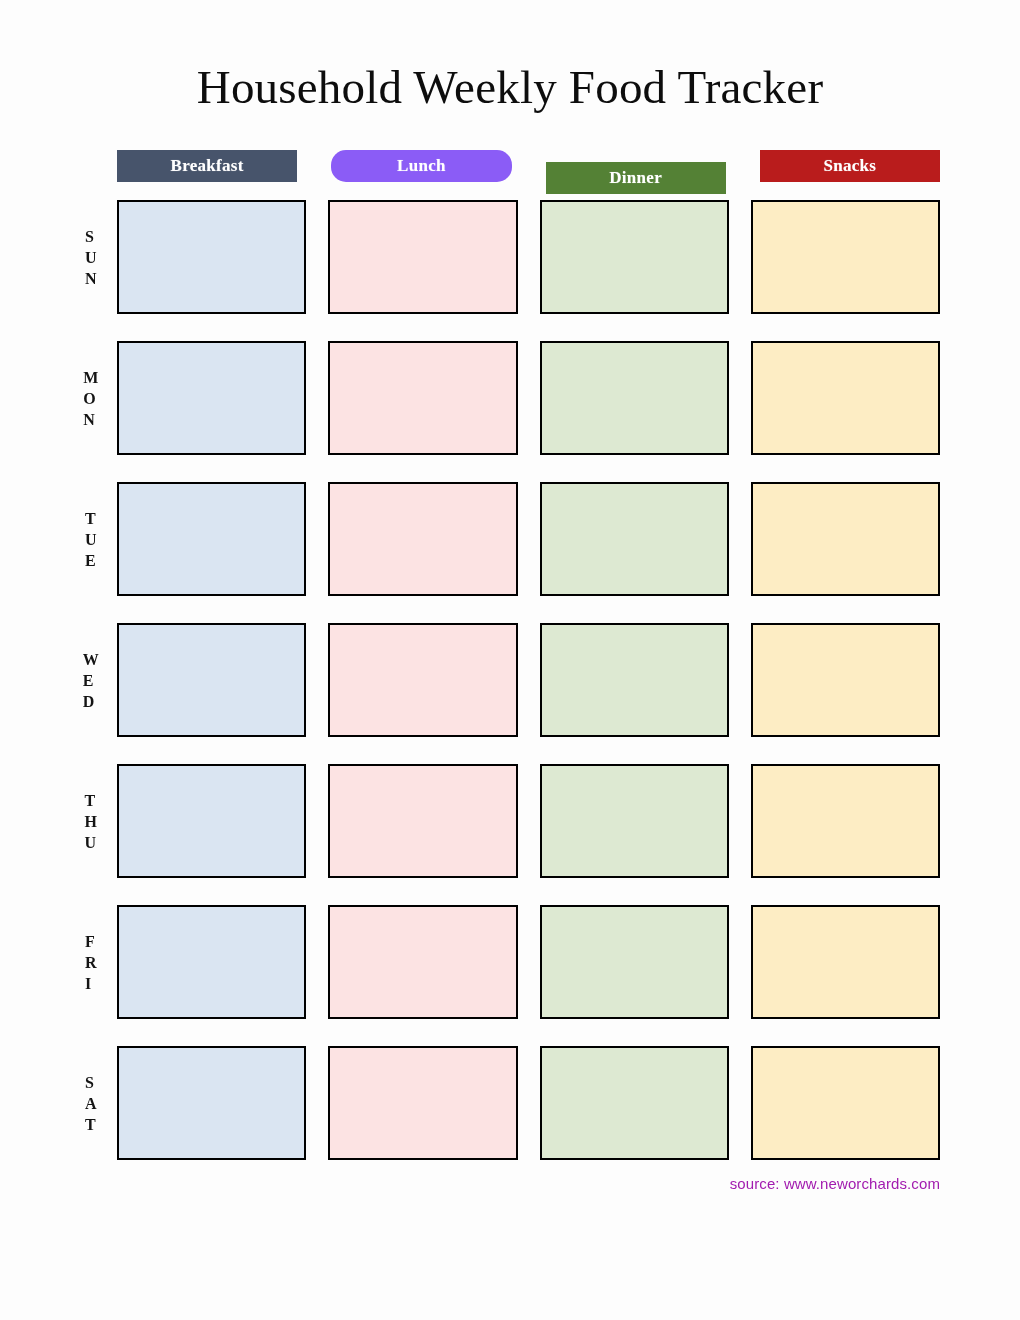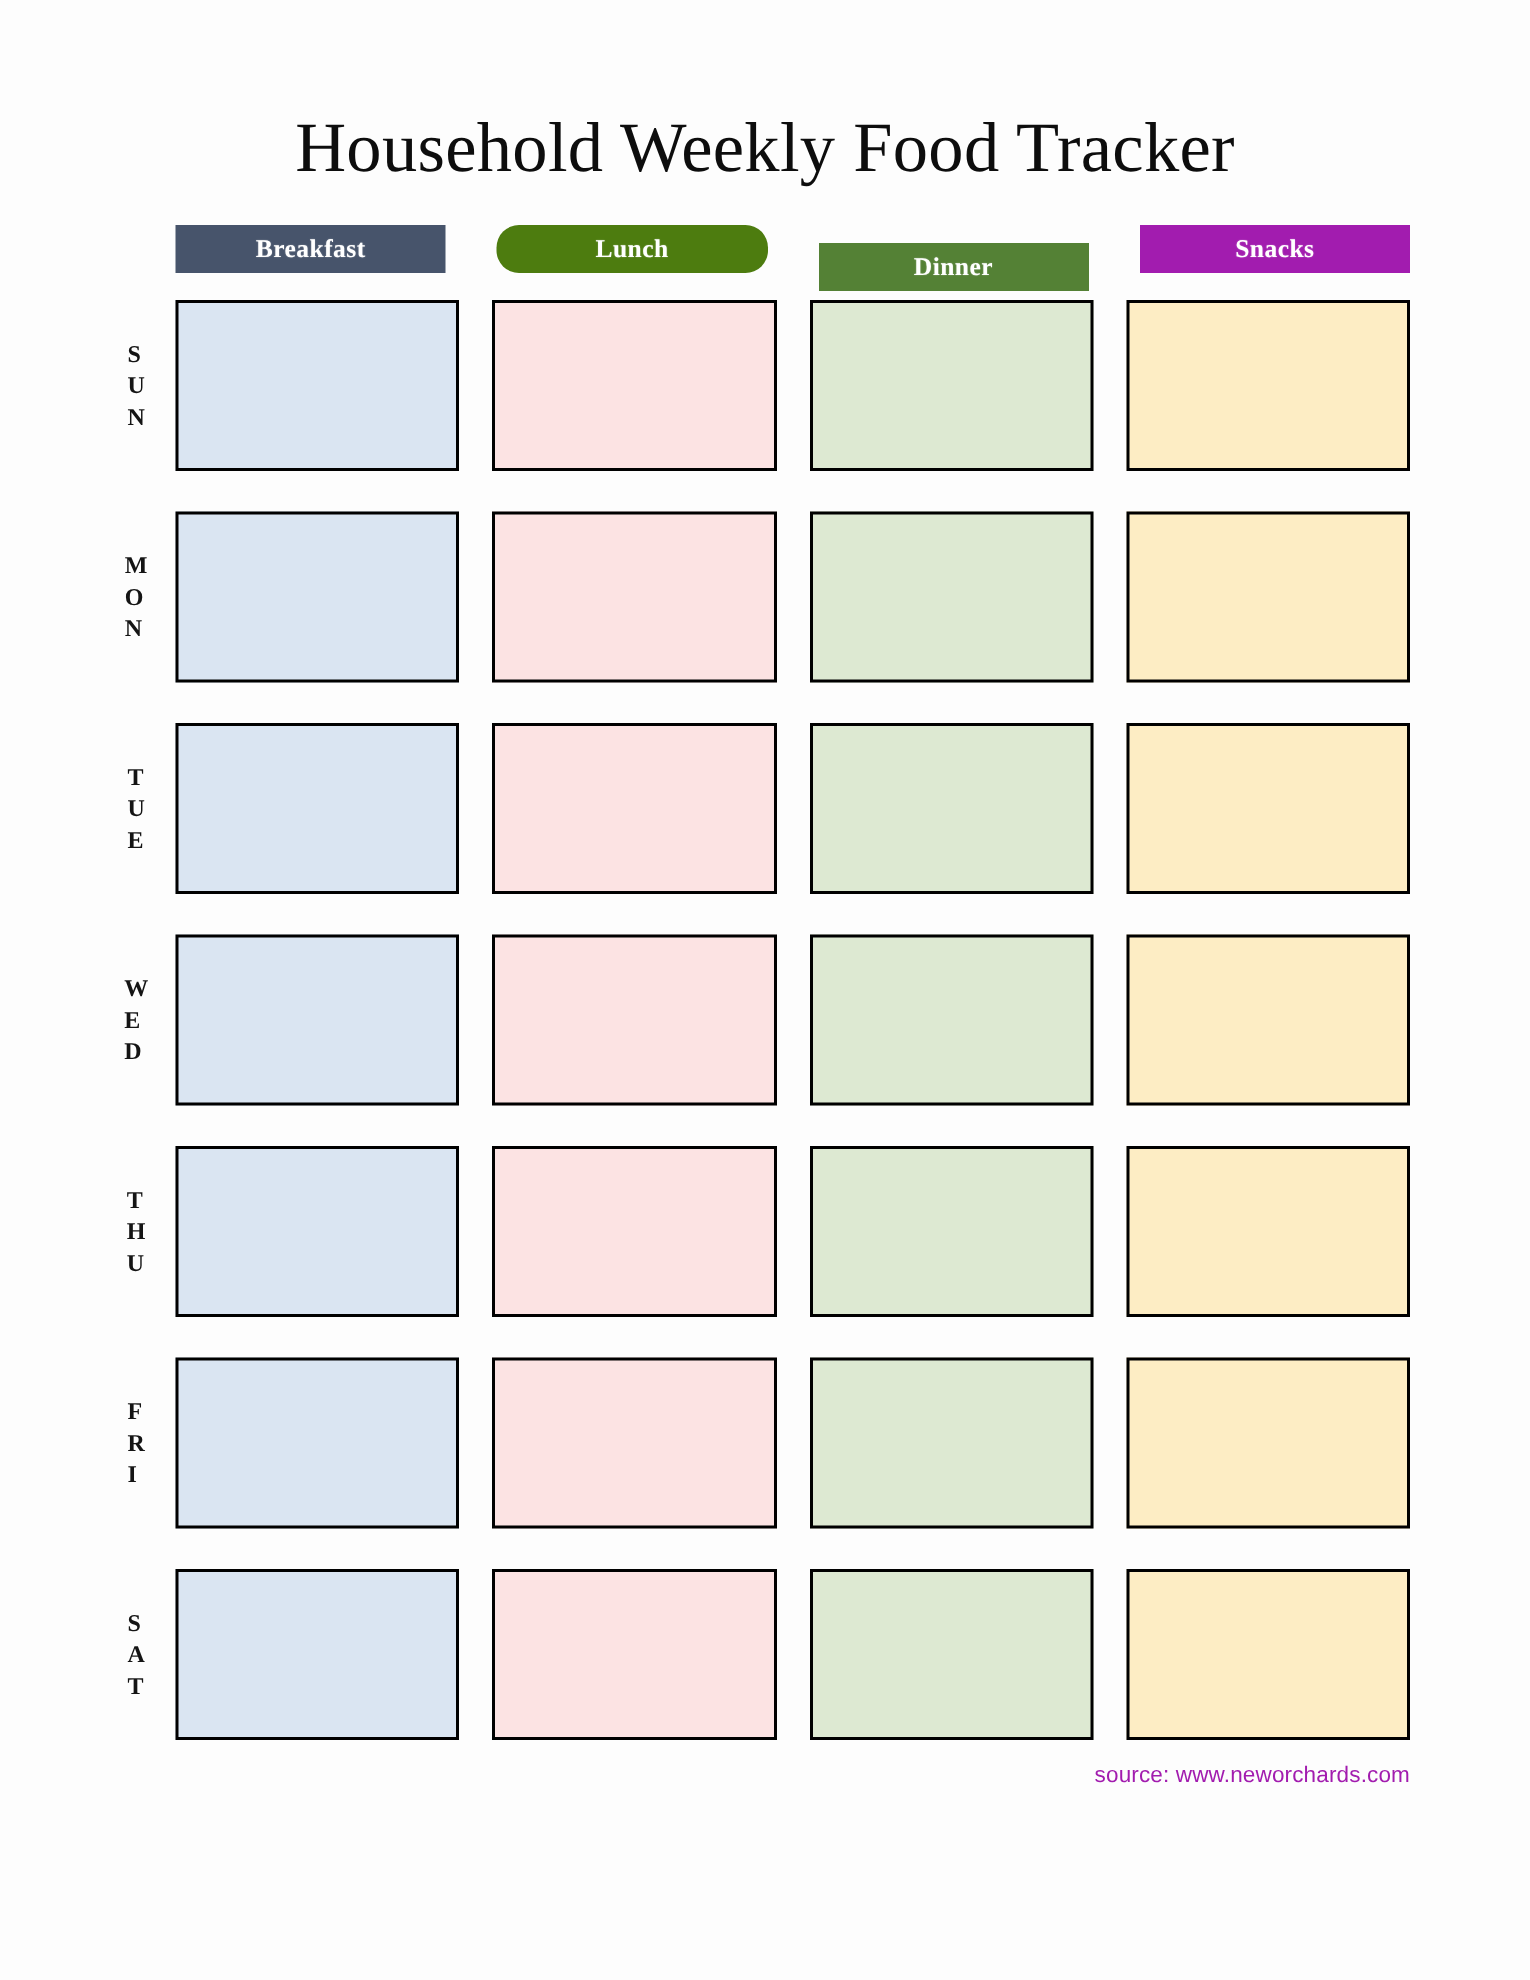--- a/index.html
+++ b/index.html
@@ -20,21 +20,21 @@
     position: relative;
     width: 1020px;
     height: 1320px;
     box-sizing: border-box;
   }
 
   
   #page-title {
     position: absolute;
     left: 0;
-    top: 70px;
+    top: 58px;
     width: 1020px;
     text-align: center;
     font-family: "Liberation Serif", "DejaVu Serif", serif;
     font-size: 47px;
     font-weight: 400;
     color: #0d0d0d;
     letter-spacing: 0.2px;
     line-height: 58px;
     white-space: nowrap;
   }
@@ -125,27 +125,27 @@
 <div id="page">
 
   <div id="page-title">Household Weekly Food Tracker</div>
 
   <div id="tracker-grid">
 
     <div id="header-row">
         <div class="col-header" style="background: rgb(71, 84, 107);">
           <span>Breakfast</span>
         </div>
-        <div class="col-header" style="background: #4d7c0f; border-radius: 15px;">
+        <div class="col-header" style="background: #8b5cf6; border-radius: 15px;">
           <span>Lunch</span>
         </div>
         <div class="col-header" style="background: rgb(84, 129, 53); margin-top: 12px;">
           <span>Dinner</span>
         </div>
-        <div class="col-header" style="background: #a21caf;">
+        <div class="col-header" style="background: #b91c1c;">
           <span>Snacks</span>
         </div>
       </div>
 
     <div id="body-rows">
         <div class="day-row">
           <div class="day-label">S
 U
 N</div>
           <div class="meal-cell" style="background: rgb(218, 229, 242);"></div>

